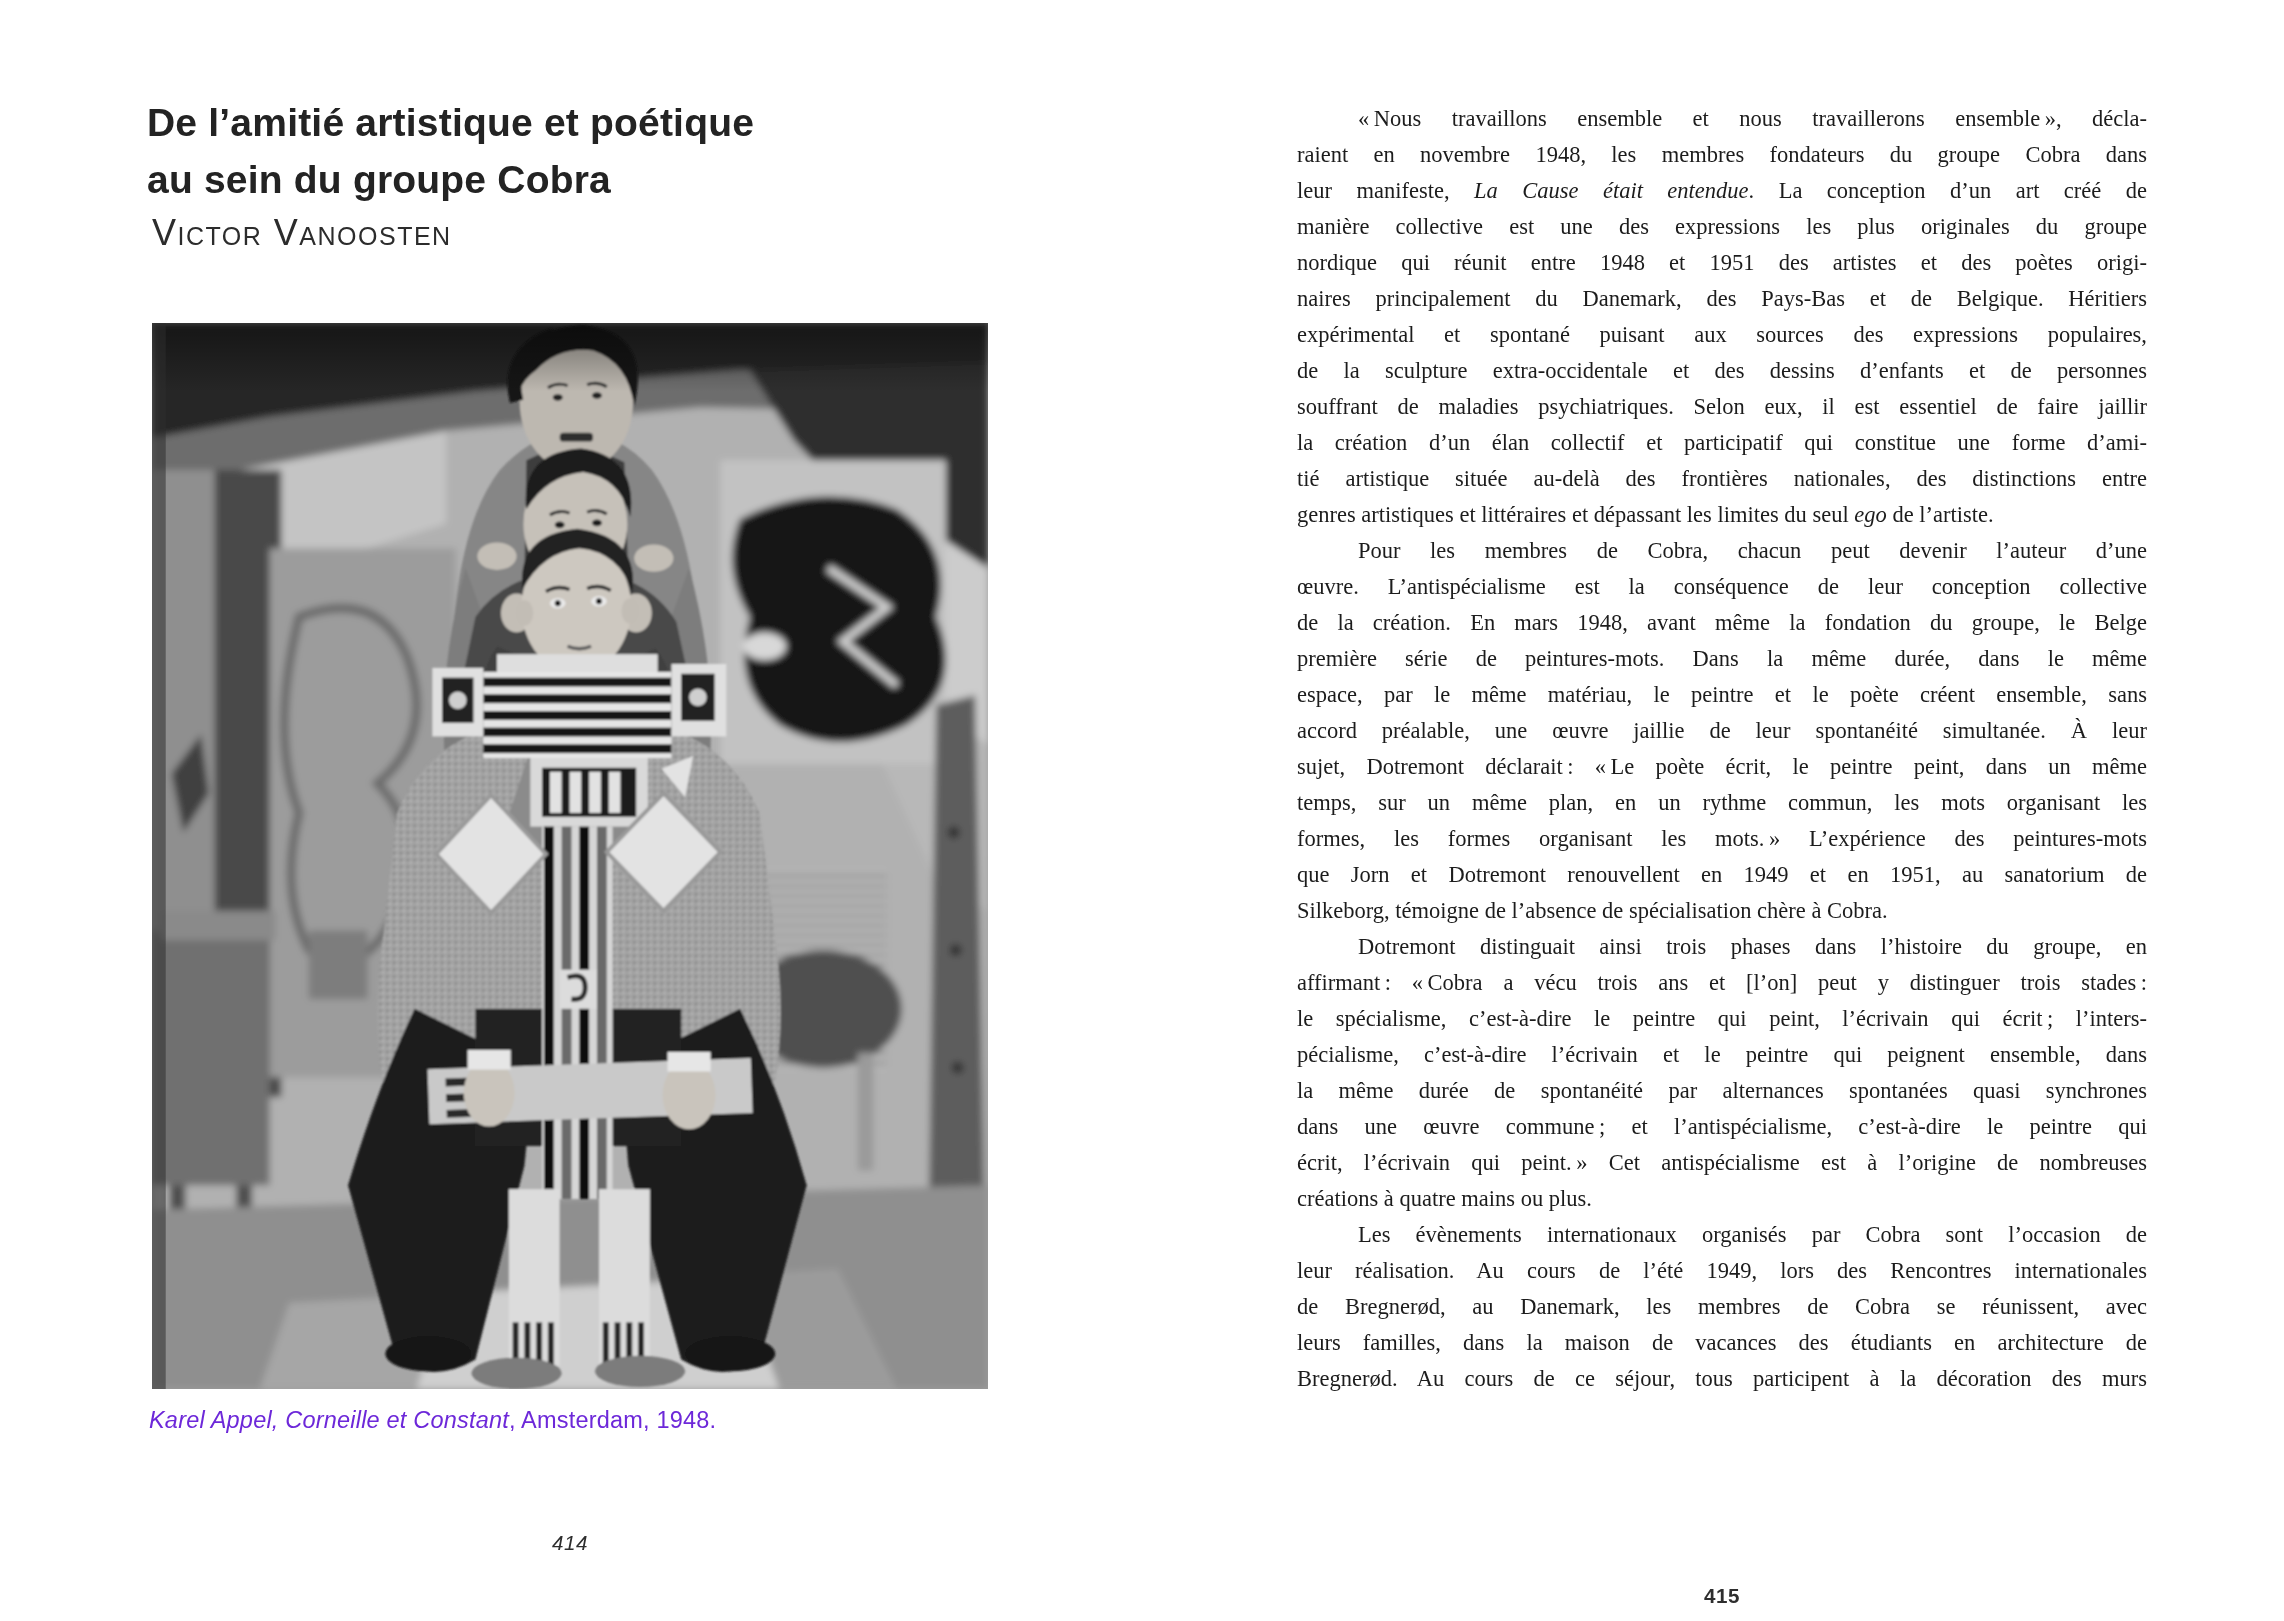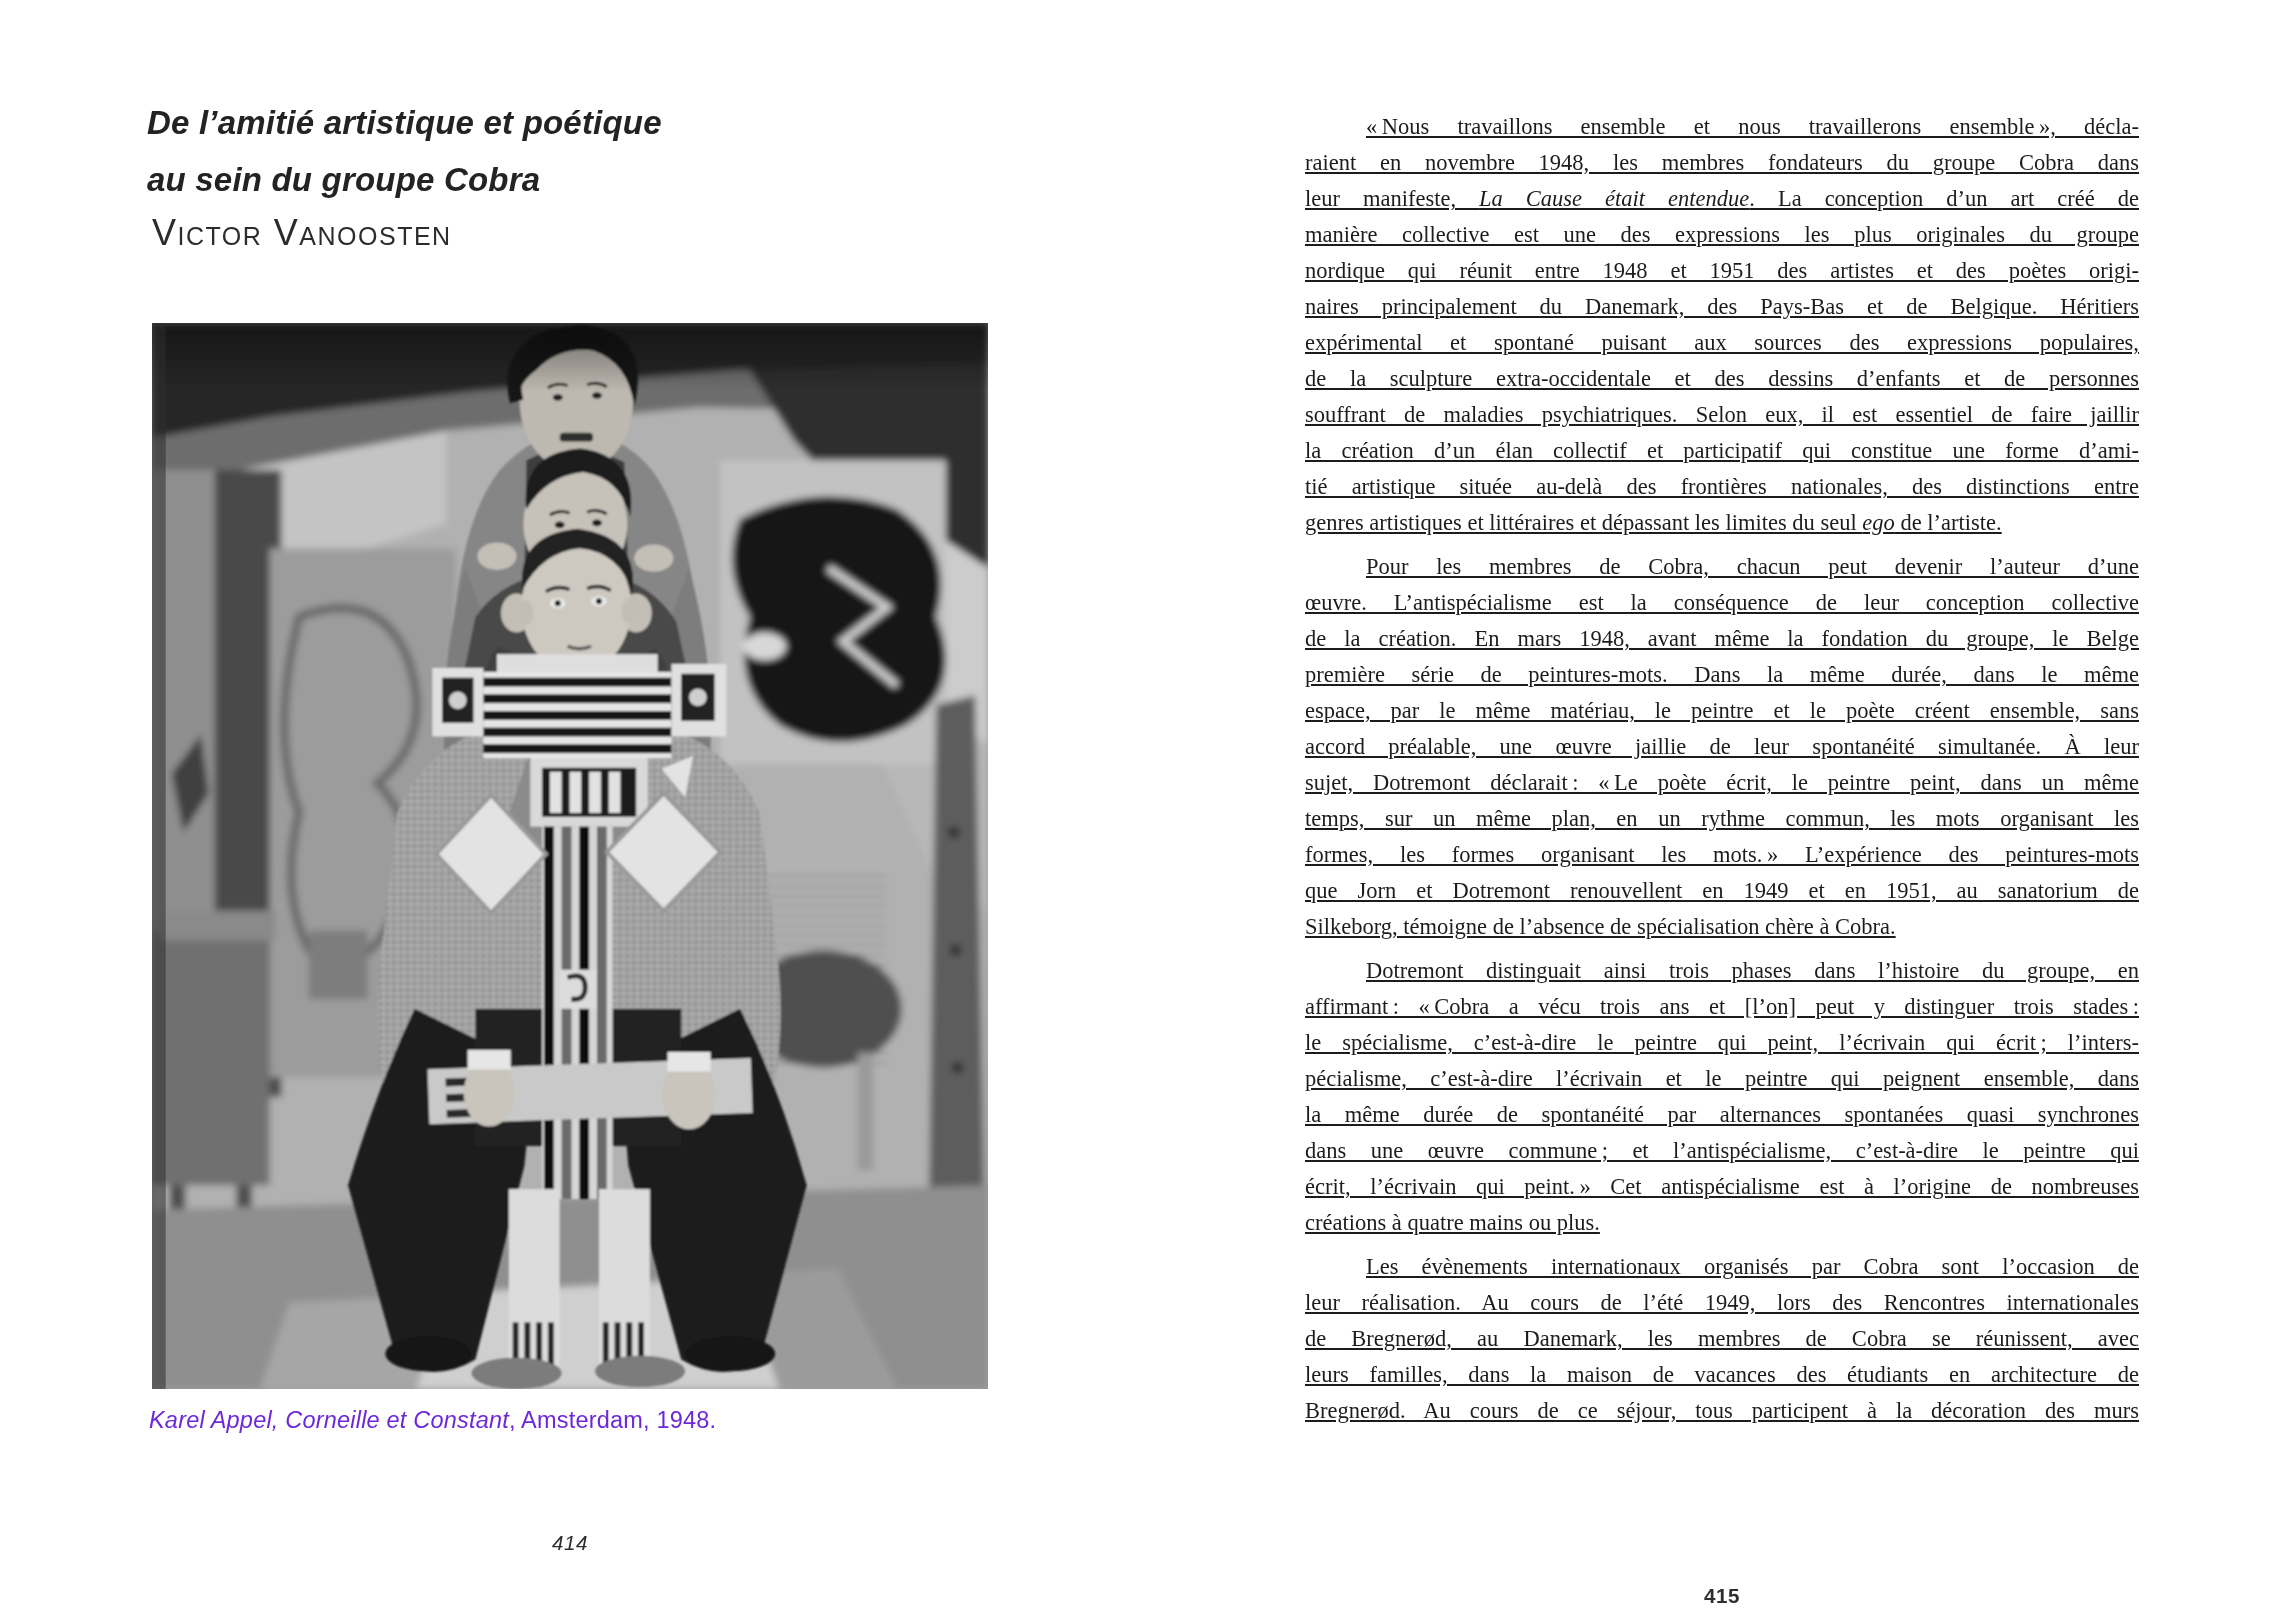--- a/index.html
+++ b/index.html
@@ -10,24 +10,23 @@
     background:#ffffff;
     overflow:hidden;
     font-family:"Liberation Sans",sans-serif;
     color:#1f1f1f;
   }
   
   .article-title{
     position:absolute;left:147px;top:94px;
     font-family:"Liberation Sans",sans-serif;
     font-weight:600;
-    font-size:33px;line-height:57px;
+    font-size:39px;line-height:57px;
     letter-spacing:0.2px;
     color:#232323;
-    font-style:italic;
   }
   .author{
     position:absolute;top:212px;left:152px;width:838px;
     text-align:left;
     font-variant:small-caps;
     font-size:36px;letter-spacing:1.5px;
     color:#2c2c2c;
   }
   .photo-frame{
     position:absolute;left:152px;top:323px;width:836px;height:1066px;
@@ -45,21 +44,21 @@
   }
   .folio-left{left:152px;width:836px;top:1531px;font-style:italic;}
   .folio-right{left:1297px;width:850px;top:1584px;font-weight:bold;}
   
   .body-text{
     position:absolute;left:1297px;top:101px;width:850px;
     font-family:"Liberation Serif","DejaVu Serif",serif;
     font-size:22.5px;line-height:36px;
     color:#1c1c1c;
   }
-  .para{margin:8px;text-decoration:underline;}
+  .para{margin:0;}
   .line{
     text-align:justify;
     text-align-last:justify;
     height:36px;overflow:visible;white-space:nowrap;
   }
   .line.flush{text-align-last:left;}
   .line.indent{padding-left:61px;}
   .line i{font-style:italic;}
 </style>
 </head>

